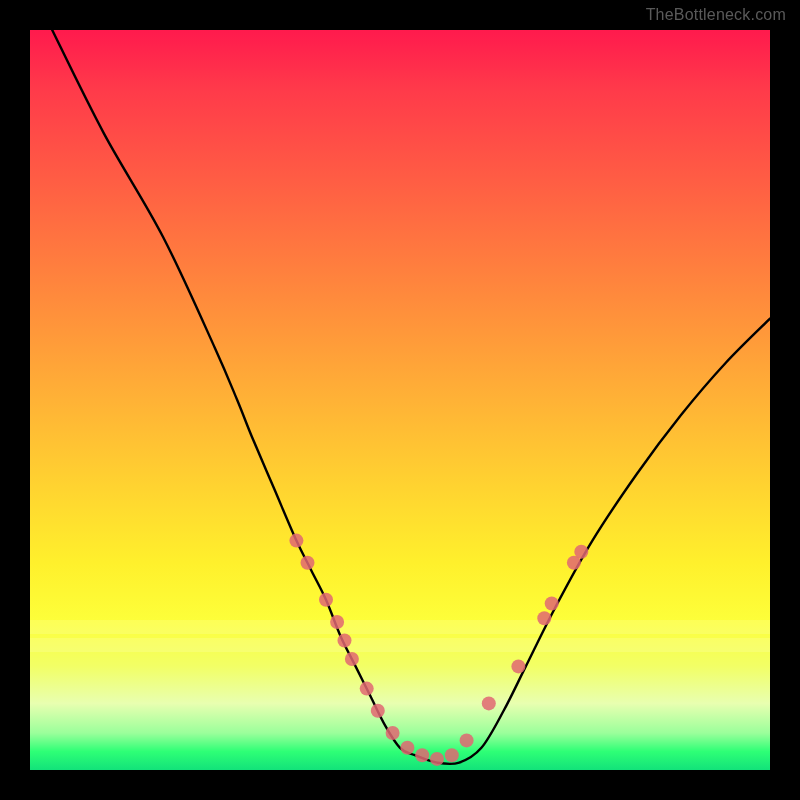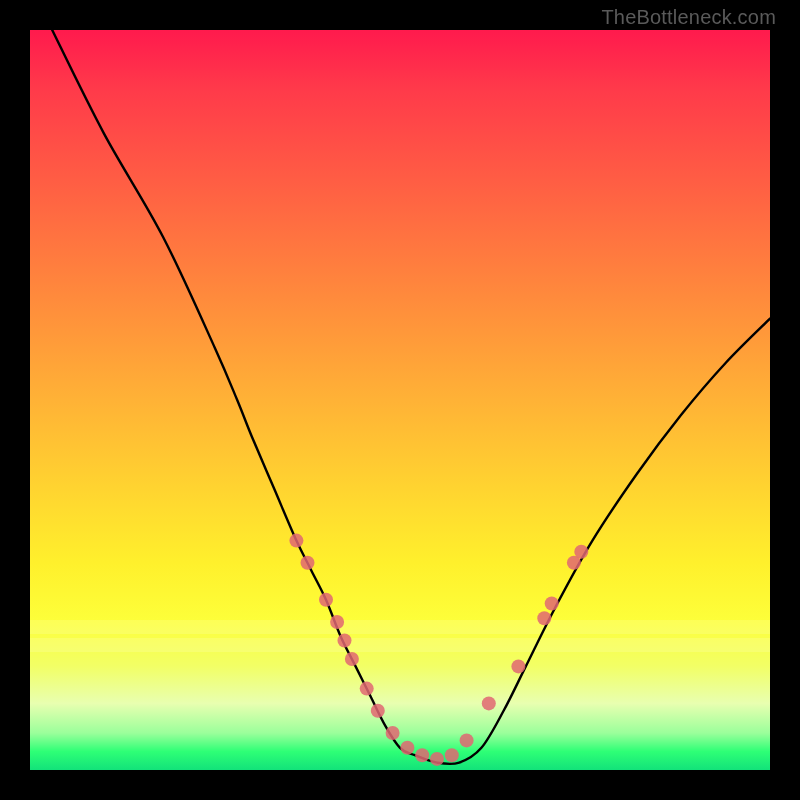--- a/index.html
+++ b/index.html
@@ -43,22 +43,22 @@
   
   .pale-band {
     position: absolute;
     left: 0;
     width: 100%;
     background: rgba(255,255,255,0.15);
   }
   .watermark {
     position: absolute;
     top: 6px;
-    right: 24px;
-    font-size: 20px;
+    right: 14px;
+    font-size: 16px;
     font-weight: 400;
     color: #5a5a5a;
     letter-spacing: 0.2px;
     user-select: none;
   }
   svg.curve {
     position: absolute;
     left: 0;
     top: 0;
     width: 740px;

